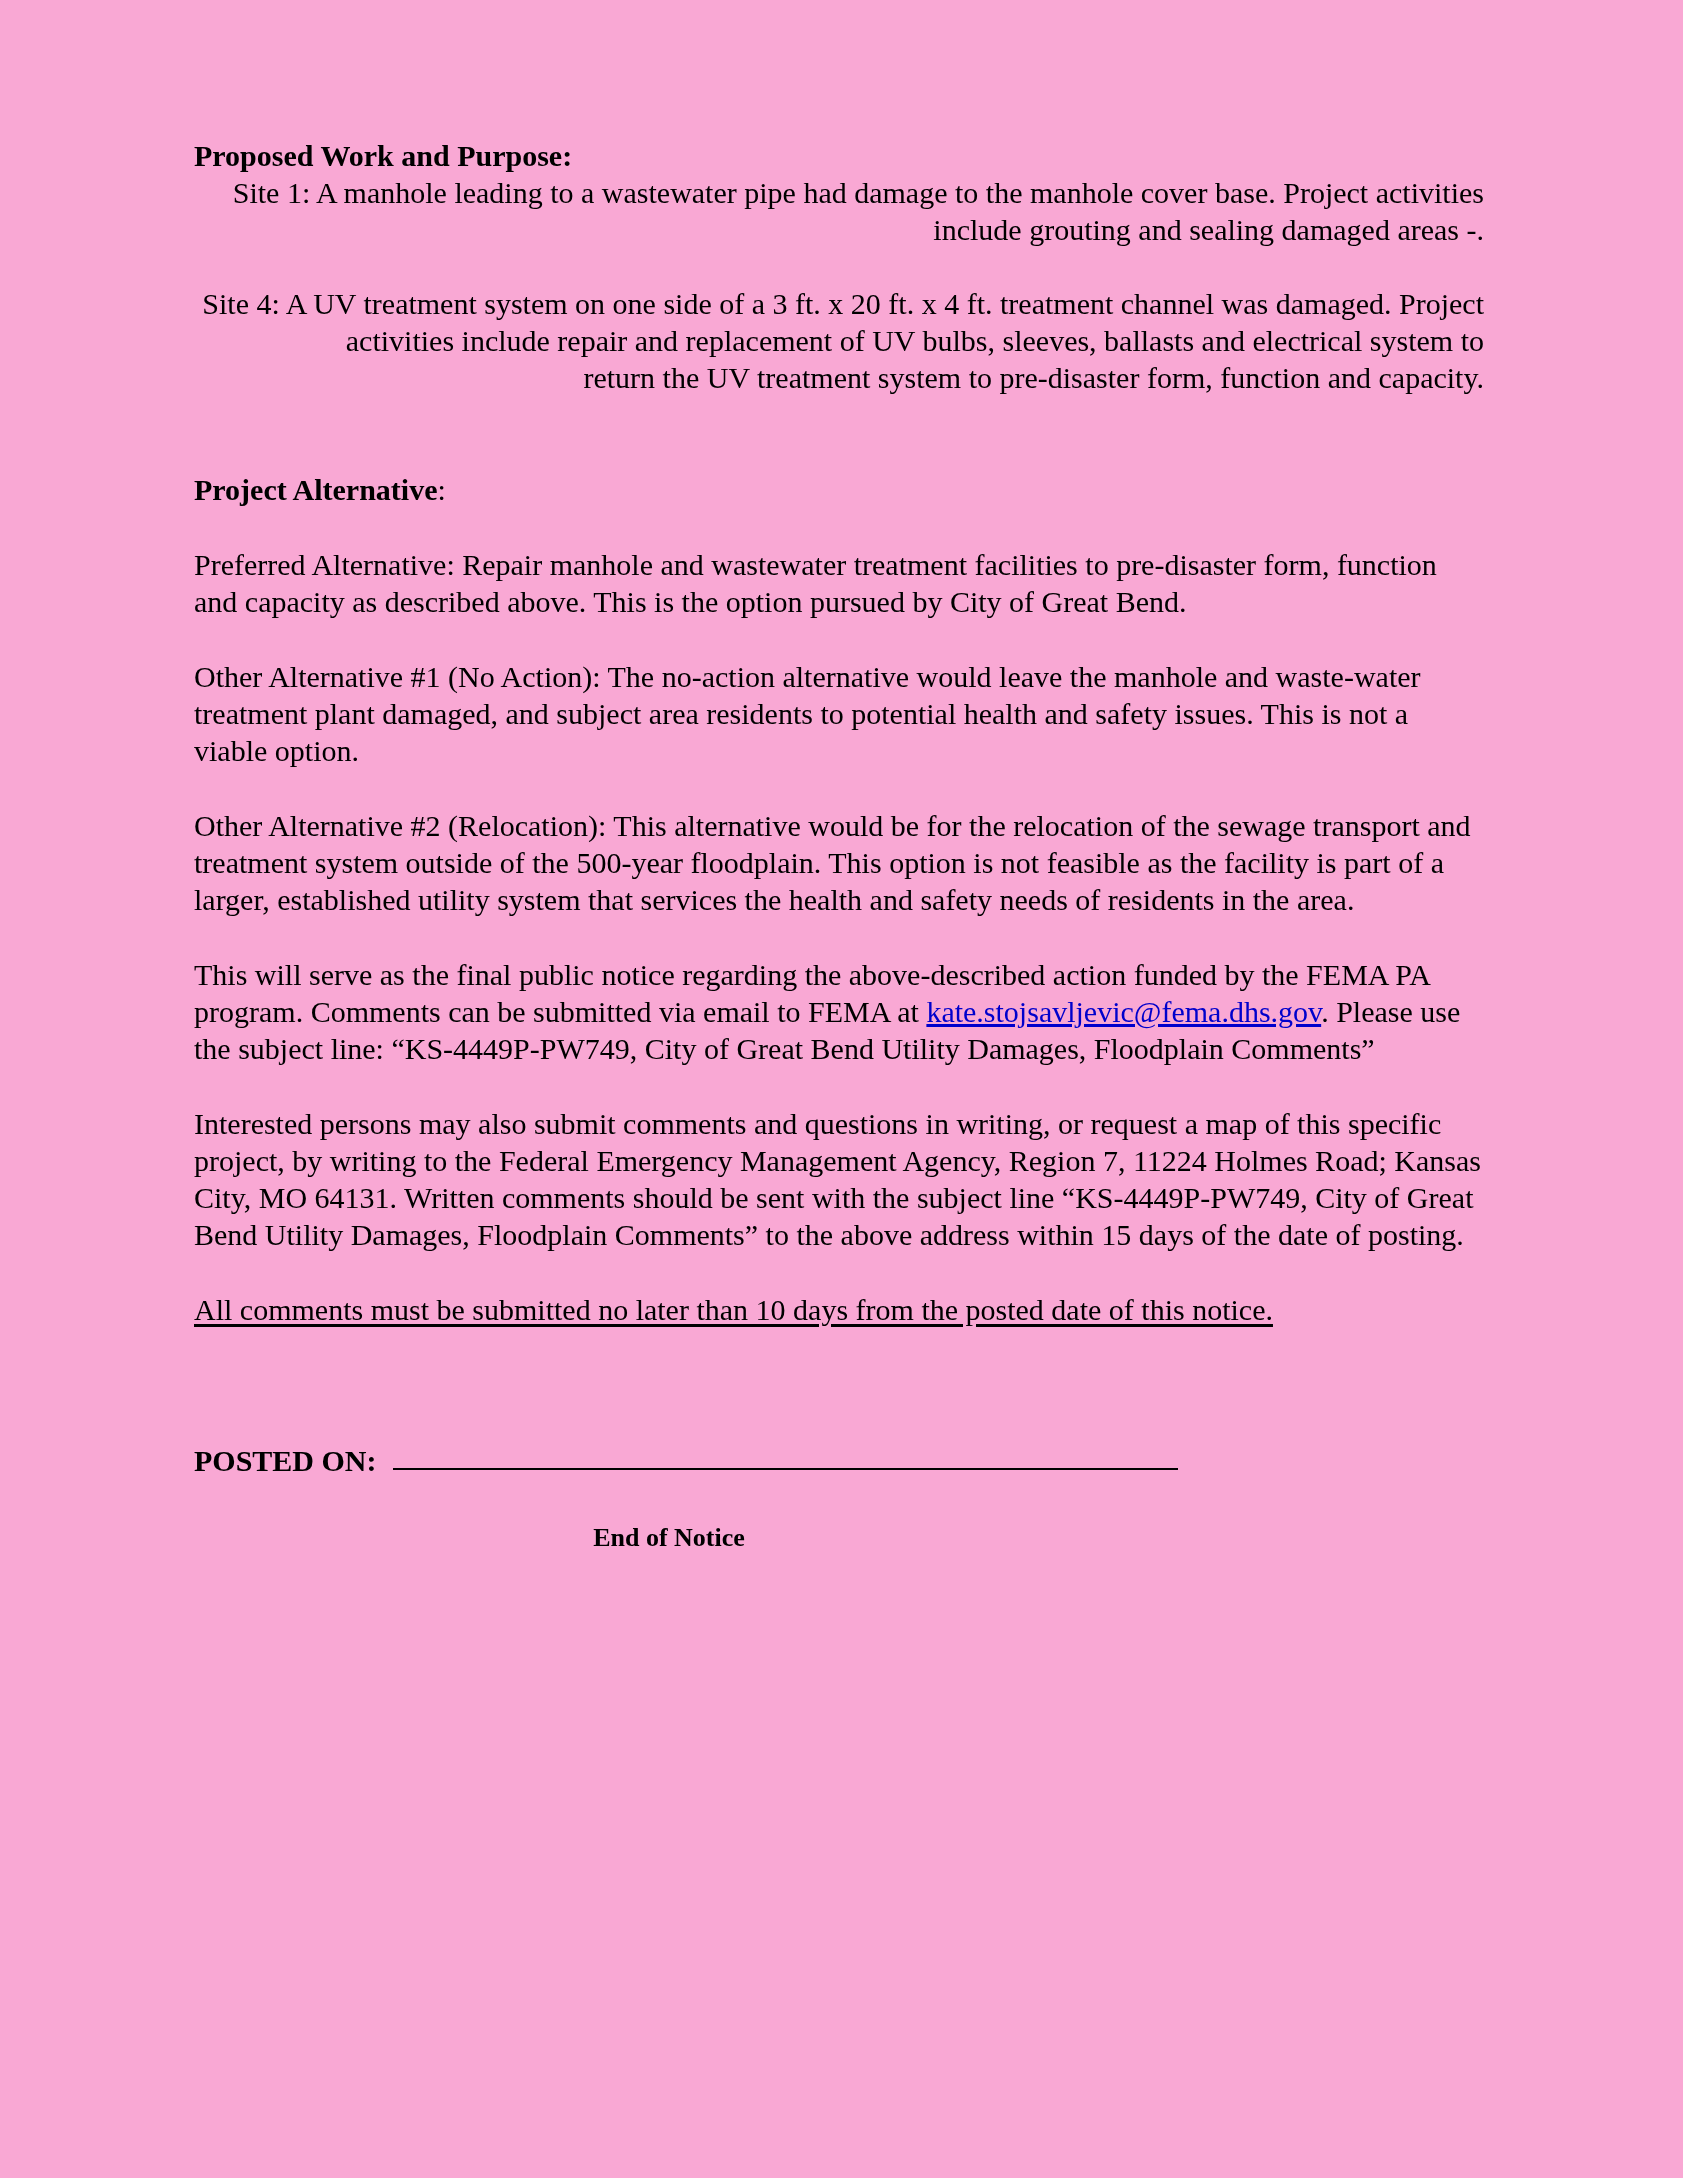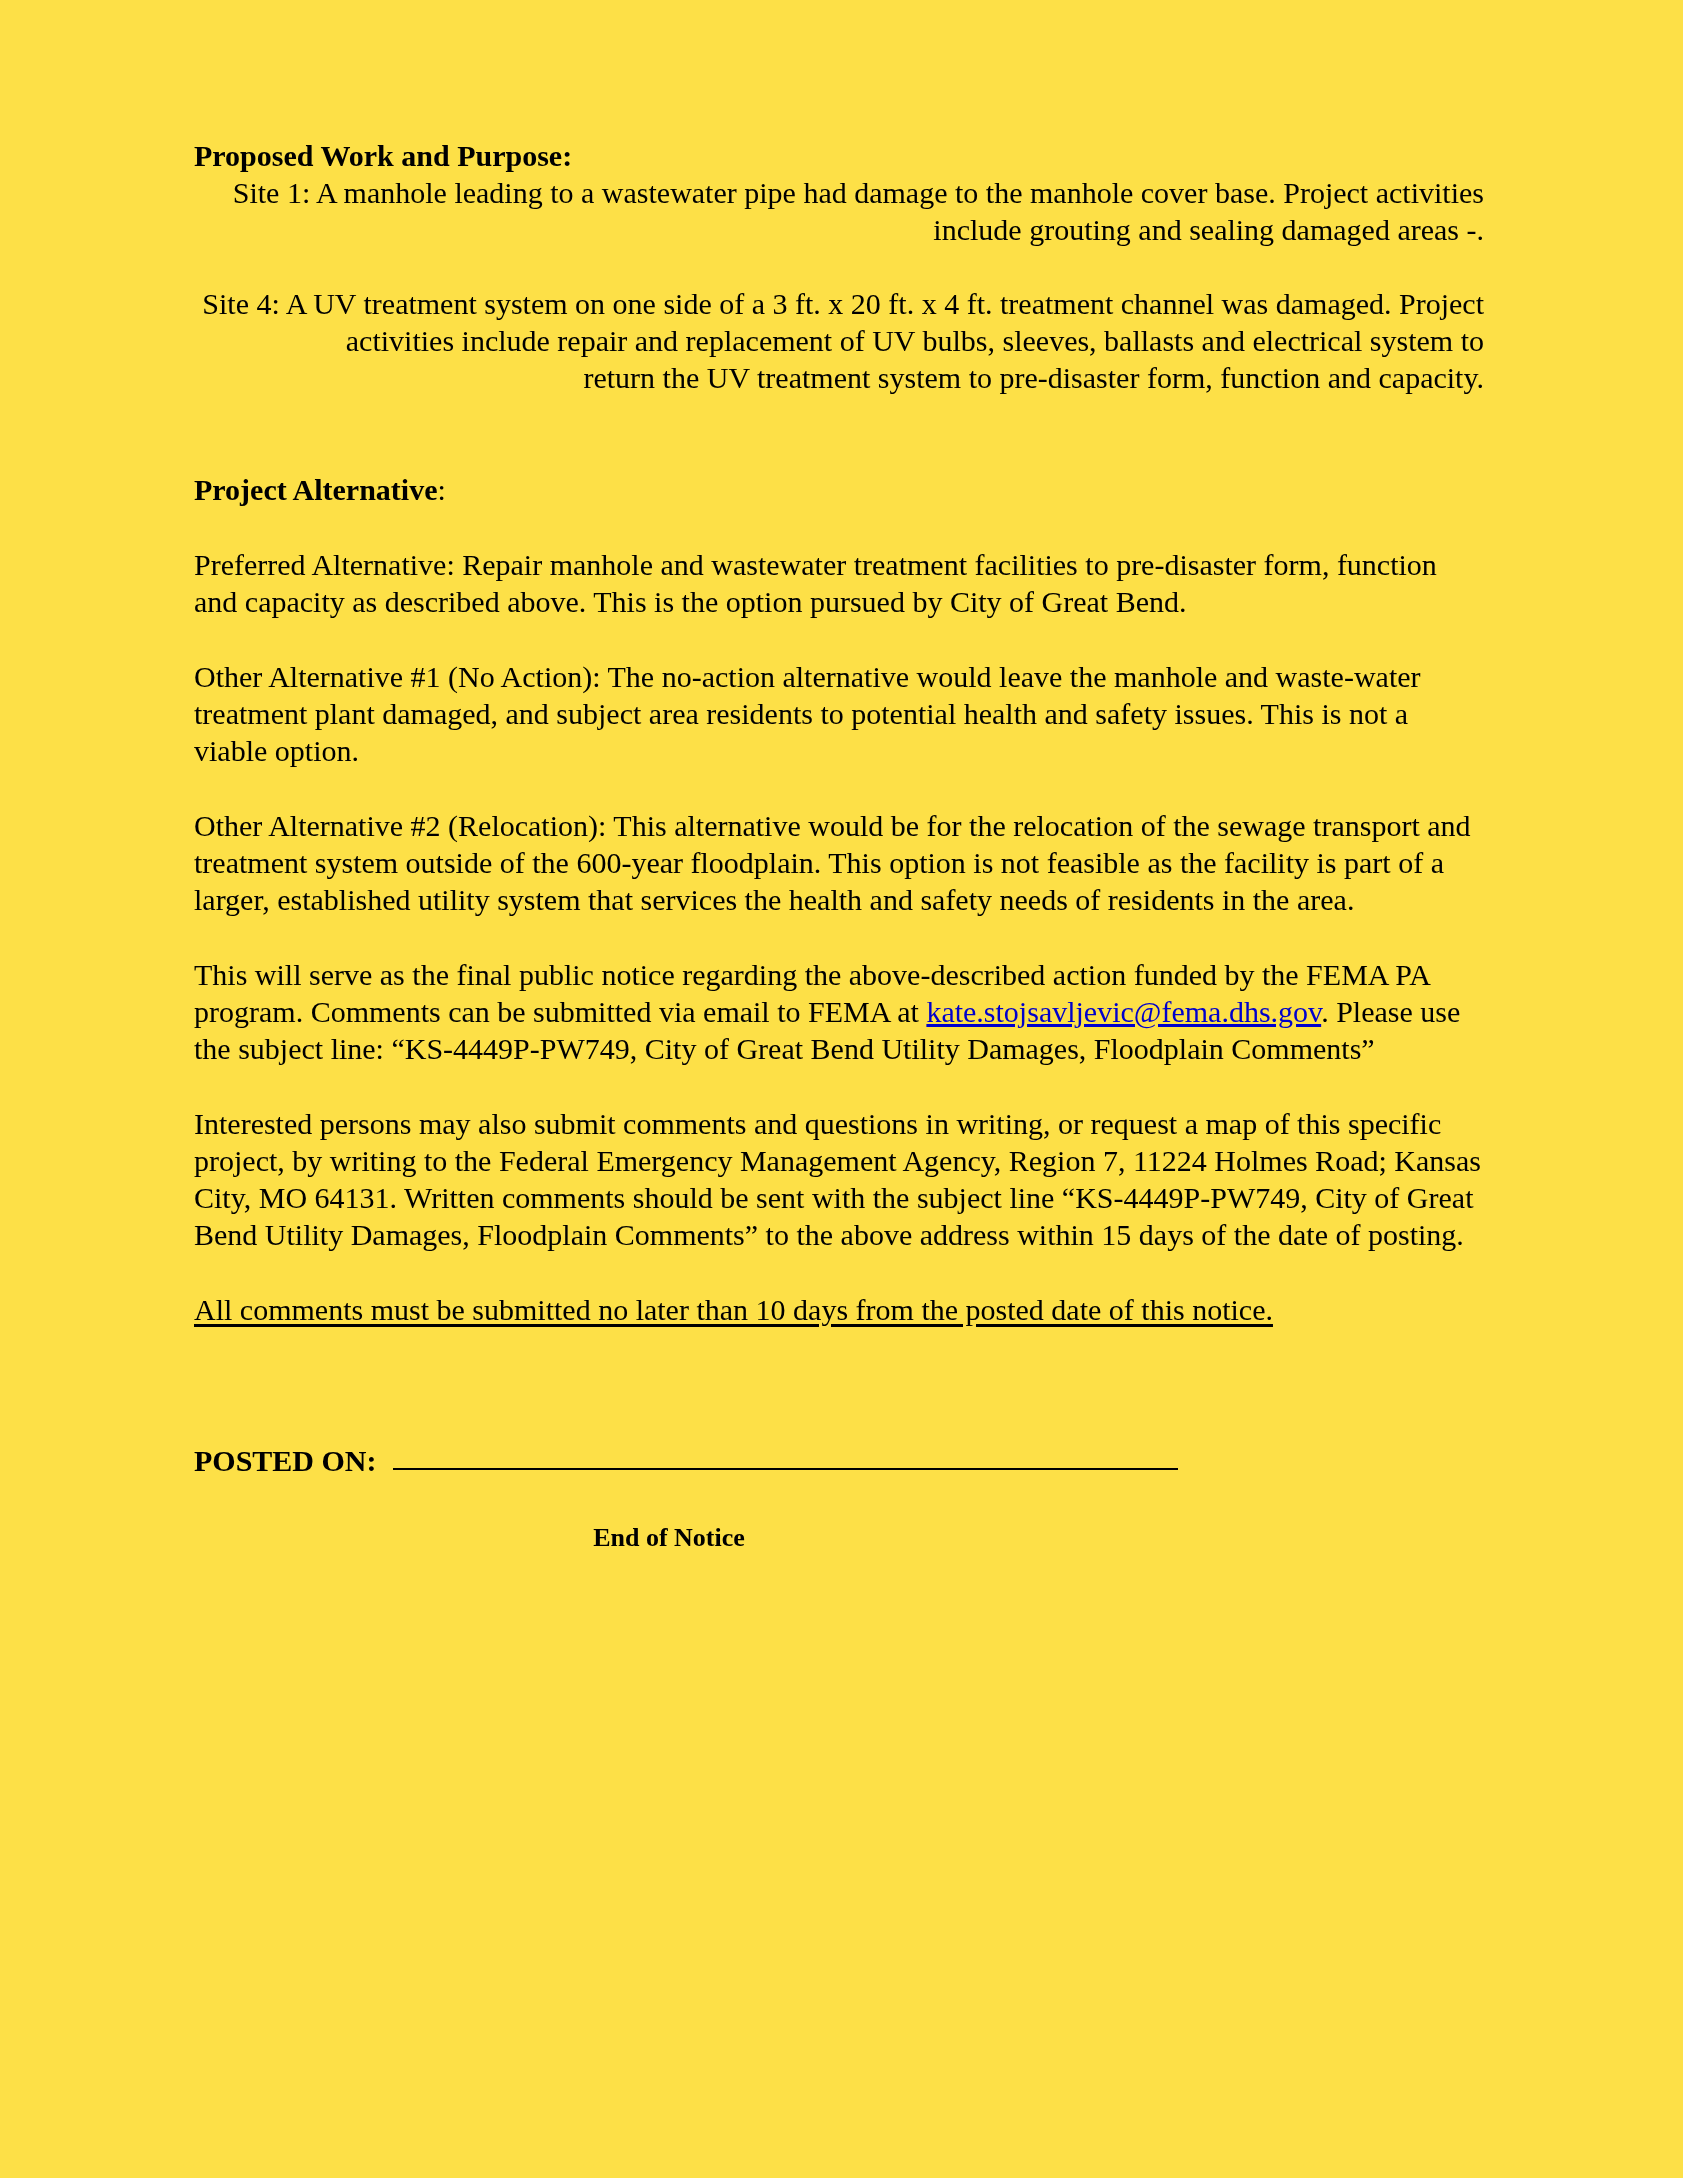--- a/index.html
+++ b/index.html
@@ -12,21 +12,21 @@
     width: 1683px;
     height: 2178px;
     font-family: "Liberation Serif", "DejaVu Serif", serif;
     color: #000000;
     -webkit-font-smoothing: antialiased;
   }
   .page {
     position: relative;
     width: 1683px;
     height: 2178px;
-    background: #fde047;
+    background: #f9a8d4;
     box-sizing: border-box;
   }
   .doc-body {
     position: absolute;
     left: 194px;
     top: 137px;
     width: 1290px;
   }
   p, div.block {
     margin: 0;
@@ -109,21 +109,21 @@
     <div class="gap-md"></div>
 
     <p class="para"><span class="lead-bold">Preferred Alternative:</span><span> Repair manhole and wastewater treatment facilities to pre-disaster form, function and capacity as described above. This is the option pursued by City of Great Bend.</span></p>
 
     <div class="gap-md"></div>
 
     <p class="para"><span class="lead-bold">Other Alternative #1 (No Action):</span><span> The no-action alternative would leave the manhole and waste-water treatment plant damaged, and subject area residents to potential health and safety issues. This is not a viable option.</span></p>
 
     <div class="gap-md"></div>
 
-    <p class="para"><span class="lead-bold">Other Alternative #2 (Relocation):</span><span> This alternative would be for the relocation of the sewage transport and treatment system outside of the 600-year floodplain.  This option is not feasible as the facility is part of a larger, established utility system that services the health and safety needs of residents in the area.</span></p>
+    <p class="para"><span class="lead-bold">Other Alternative #2 (Relocation):</span><span> This alternative would be for the relocation of the sewage transport and treatment system outside of the 500-year floodplain.  This option is not feasible as the facility is part of a larger, established utility system that services the health and safety needs of residents in the area.</span></p>
 
     <div class="gap-md"></div>
 
 
     <p class="para"><span>This will serve as the final public notice regarding the above-described action funded by the FEMA PA program. Comments can be submitted via email to FEMA at </span><a class="email-link" href="#">kate.stojsavljevic@fema.dhs.gov</a><span>. Please use the subject line: “KS-4449P-PW749, City of Great Bend Utility Damages, Floodplain Comments”</span></p>
 
     <div class="gap-md"></div>
 
     <p class="para">Interested persons may also submit comments and questions in writing, or request a map of this specific project, by writing to the Federal Emergency Management Agency, Region 7, 11224 Holmes Road; Kansas City, MO 64131. Written comments should be sent with the subject line “KS-4449P-PW749, City of Great Bend Utility Damages, Floodplain Comments” to the above address within 15 days of the date of posting.</p>
 

